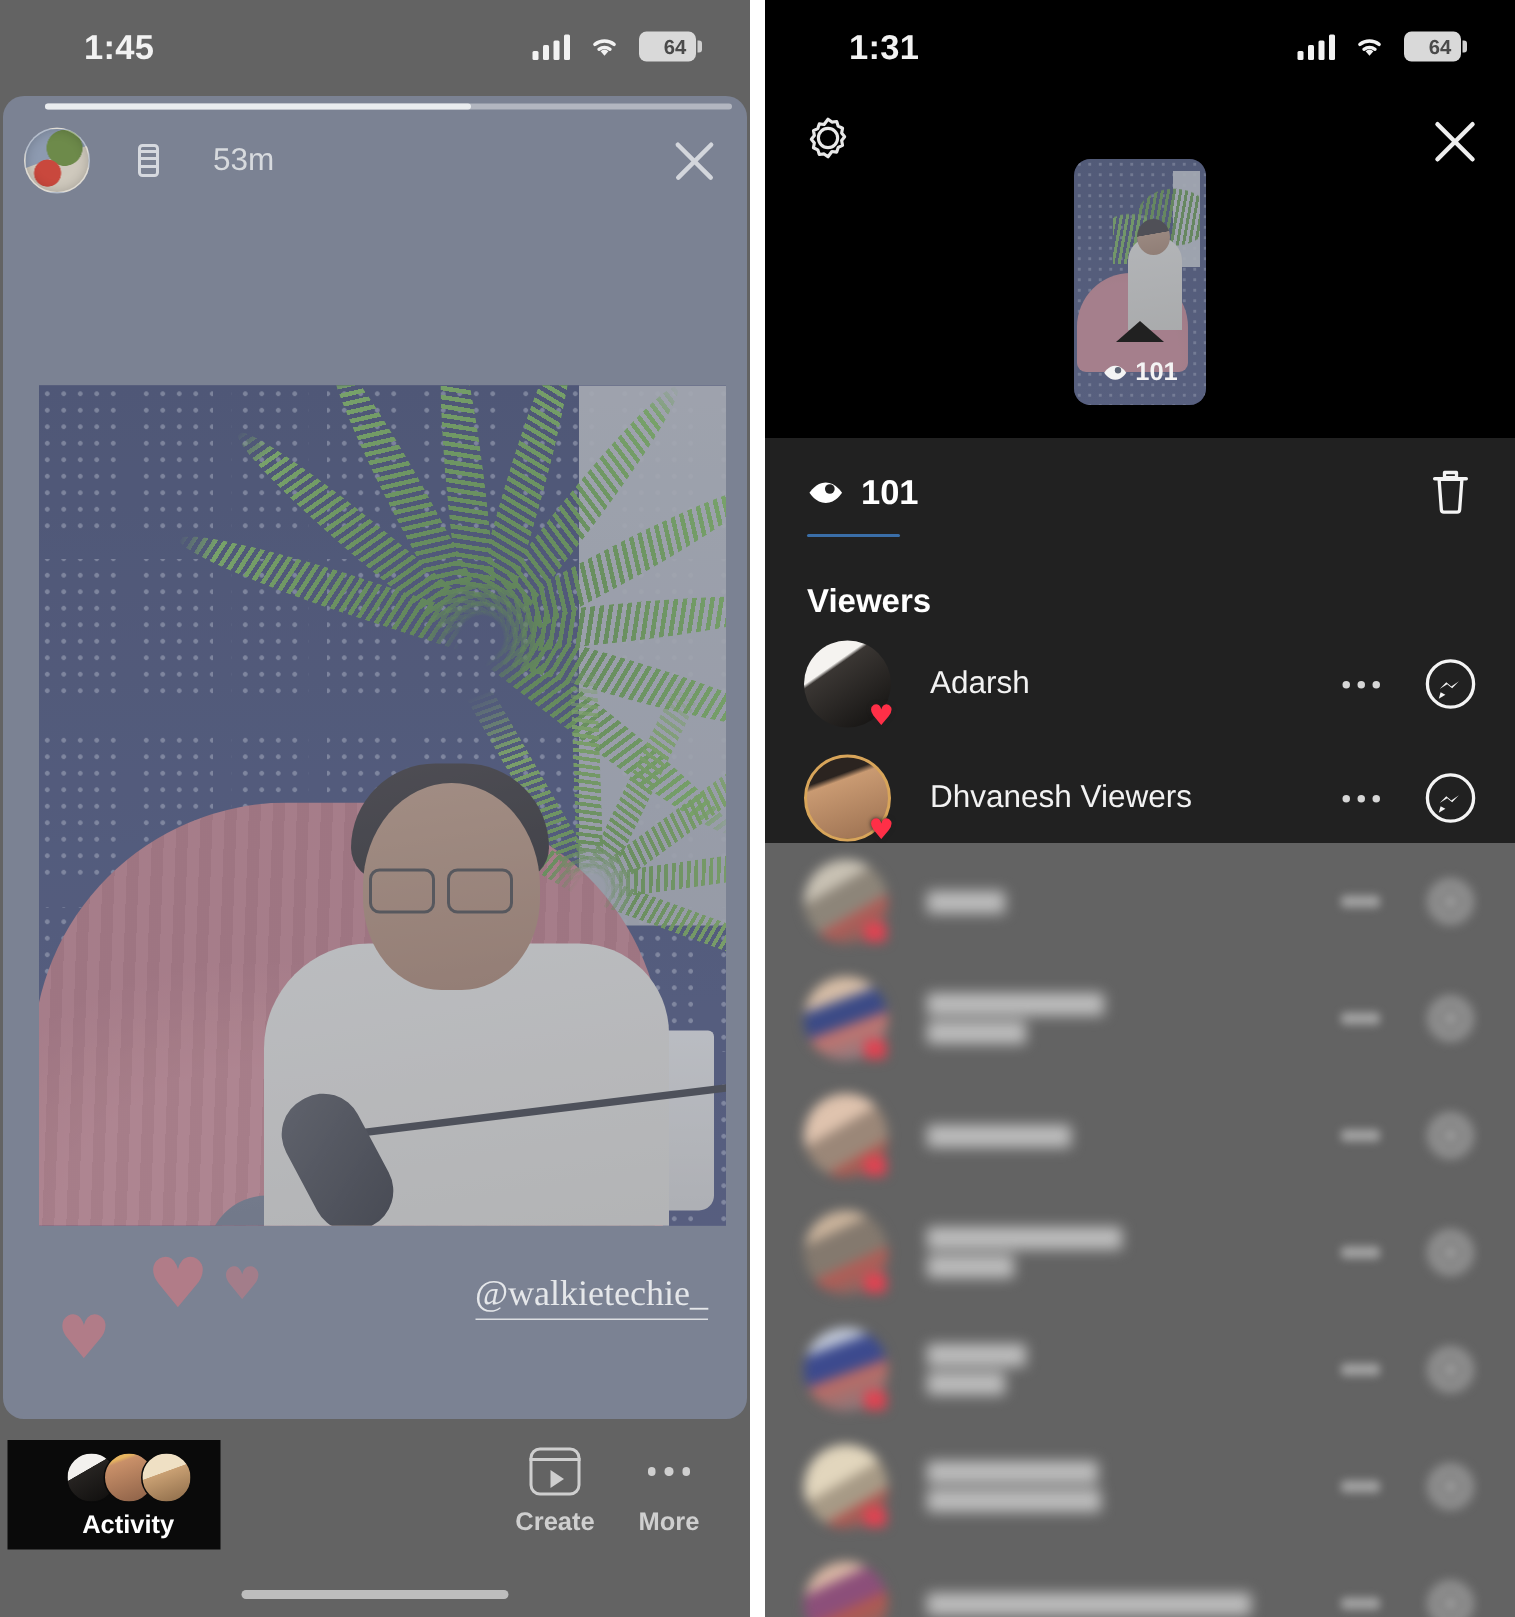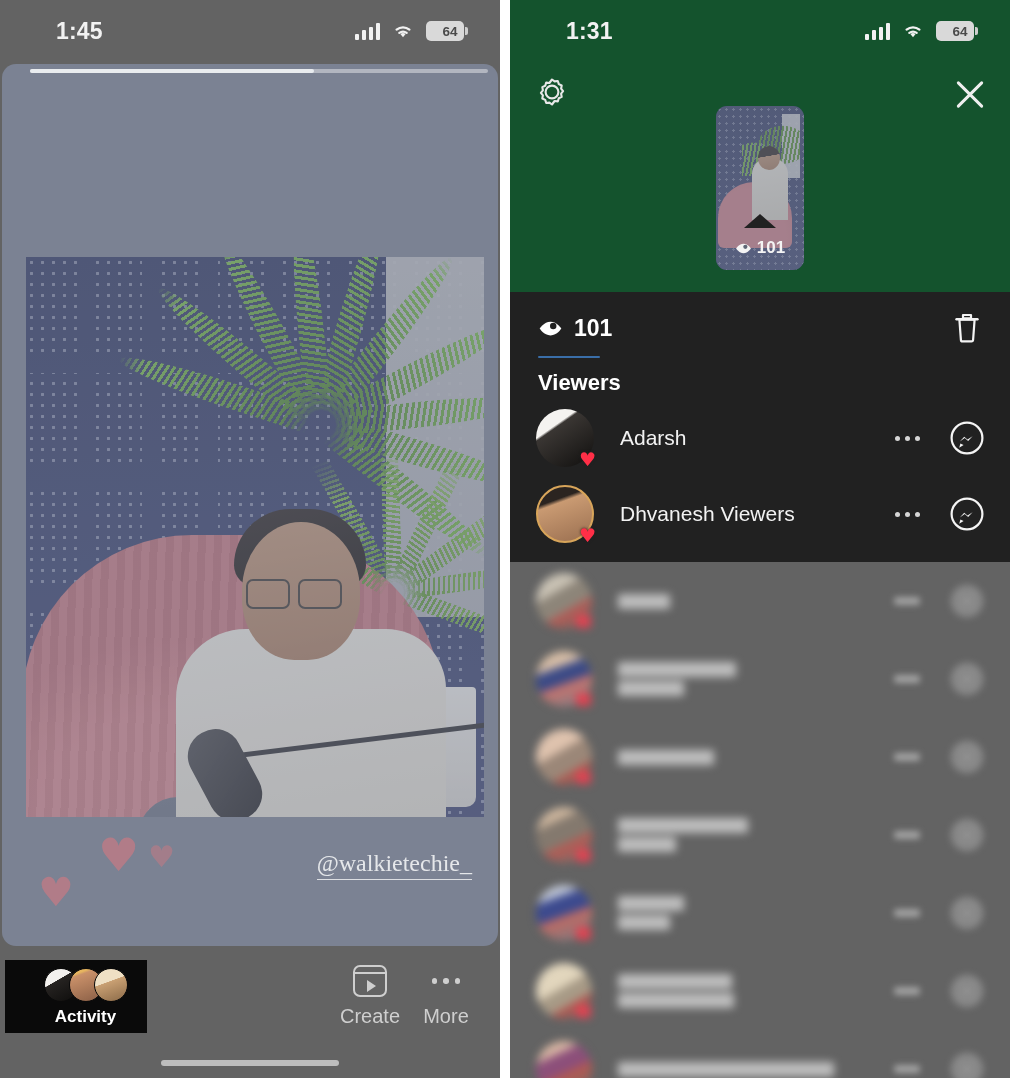--- a/index.html
+++ b/index.html
@@ -8,21 +8,21 @@
     background:#636363;
     font-family:"Liberation Sans", sans-serif;
     overflow:hidden;
   }
   .screens{ display:flex; width:1010px; height:1078px; }
 
   
   .panel{ position:relative; height:1078px; overflow:hidden; }
   .panel-left{ width:500px; background:#636363; }
   .gap{ width:10px; height:1078px; background:#ffffff; }
-  .panel-right{ width:500px; background:#14532d; }
+  .panel-right{ width:500px; background:#000000; }
 
   .statusbar{
     height:62px; display:flex; align-items:center;
     justify-content:space-between; padding:0 36px 0 56px;
     color:#f2f2f2; position:relative; z-index:30;
   }
   .sb-time{ font-size:23px; font-weight:700; letter-spacing:.2px; }
   .sb-right{ display:flex; align-items:center; gap:11px; }
   .sig{ display:flex; align-items:flex-end; gap:2.5px; height:17px; }
   .sig i{ width:4.5px; background:#f2f2f2; border-radius:1px; display:block; }
@@ -239,21 +239,21 @@
   }
   .reel-ico:before{
     content:""; position:absolute; left:-2.4px; right:-2.4px; top:5px; height:2.4px; background:#cfcfcf;
   }
   .reel-ico:after{
     content:""; position:absolute; left:12px; top:13px;
     border-left:9px solid #cfcfcf; border-top:6px solid transparent; border-bottom:6px solid transparent;
   }
   .dots-ico{ display:flex; gap:6px; }
   .dots-ico i{ width:5.5px; height:5.5px; border-radius:50%; background:#cfcfcf; display:block; }
-  .tab-label{ color:#cfcfcf; font-size:20px; margin-top:2px; }
+  .tab-label{ color:#cfcfcf; font-size:17px; margin-top:2px;font-weight:bold; }
   .home-ind{
     position:absolute; left:50%; transform:translateX(-50%); bottom:12px;
     width:178px; height:6px; border-radius:4px; background:#bdbdbd;
   }
 
   
   .r-top{
     position:absolute; left:0; top:62px; width:500px; height:230px;
   }
   .gear-icon{
@@ -329,21 +329,21 @@
   .count-tab svg{ width:25px; height:25px; }
   .count-val{ color:#fff; font-size:23px; font-weight:700; }
   .tab-underline{
     position:absolute; left:28px; bottom:6px; width:62px; height:2.5px;
     background:#3a6ea8; border-radius:2px;
   }
   .trash-btn{ margin-left:auto; width:34px; height:36px; }
   .trash-btn svg{ width:34px; height:36px; display:block; }
   .viewers-title{
     padding:0 28px; color:#fff; font-size:22px; font-weight:700;
-    margin-top:6px; margin-bottom:4px;
+    margin-top:24px; margin-bottom:4px;
   }
   .vrow{
     display:flex; align-items:center; padding:0 24px 0 26px; height:76px;
   }
   .vav-wrap{ position:relative; width:58px; height:58px; flex:none; }
   .vav{ width:58px; height:58px; border-radius:50%; }
   .vav-1{ background:linear-gradient(145deg,#f5f3f0 0 30%, #3a3633 33%, #100f0e 100%); }
   .vav-2{
     background:linear-gradient(160deg,#2b2420 0 26%, #c99a72 32%, #9a6f50 100%);
     border:2.5px solid #d8a55a;
@@ -418,20 +418,26 @@
         </svg>
         <div class="batt">64</div>
       </div>
     </div>
 
     <div class="story-card">
       <div class="progress-track">
         <div class="progress-fill"></div>
       </div>
 
+      <div class="story-head">
+        <div class="story-avatar"></div>
+        <div class="story-reel"></div>
+        <div class="story-time">53m</div>
+        <div class="story-close"></div>
+      </div>
 
       <div class="photo">
         <div class="photo-dots"></div>
         <div class="photo-wall"></div>
         <div class="chair"></div>
         <div class="plant">
           <div class="frond" style="transform:rotate(-162deg)"></div>
           <div class="frond" style="transform:rotate(-140deg)"></div>
           <div class="frond" style="transform:rotate(-118deg)"></div>
           <div class="frond" style="transform:rotate(-96deg)"></div>

